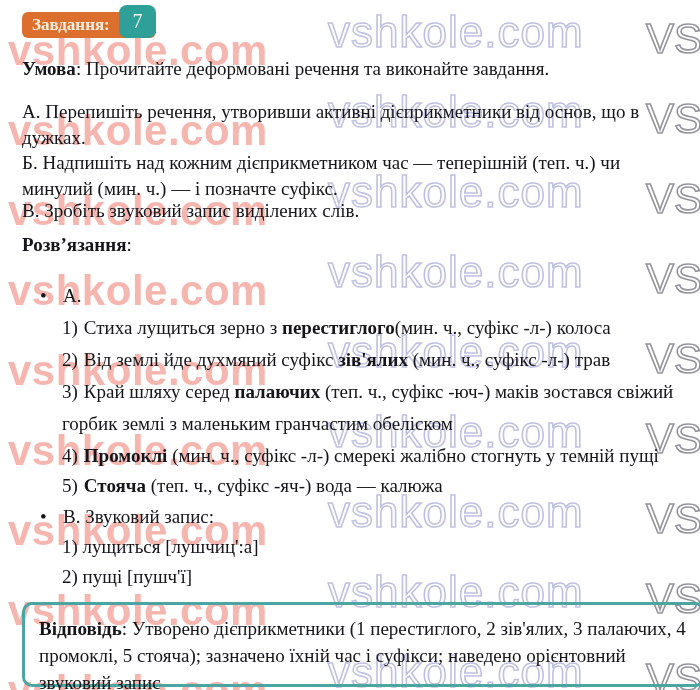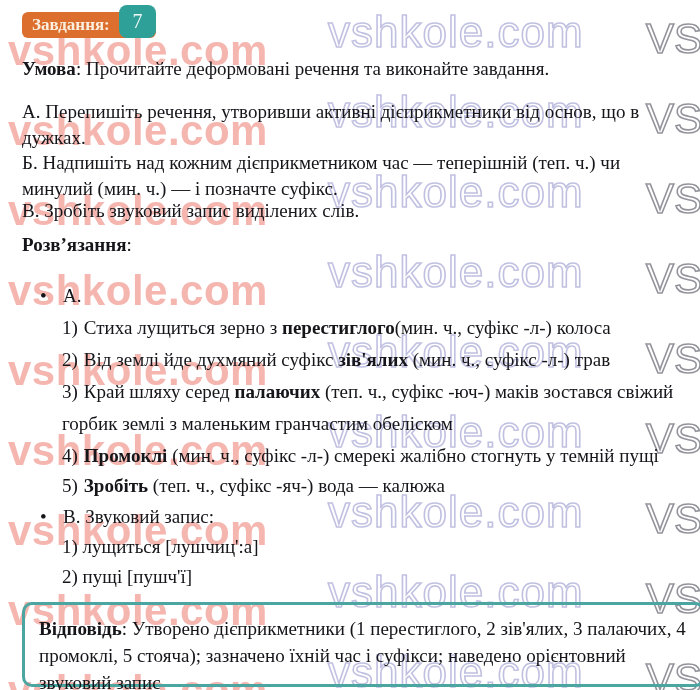--- a/index.html
+++ b/index.html
@@ -106,21 +106,21 @@
 
     <div class="line" style="left:62px;top:376px;width:615px">
       <span class="num">3)</span><span>Край шляху серед </span><b>палаючих</b><span> (теп. ч., суфікс -юч-) маків зостався свіжий горбик землі з маленьким гранчастим обеліском</span>
     </div>
 
     <div class="line nowrap" style="left:62px;top:440px">
       <span class="num">4)</span><span></span><b>Промоклі</b><span> (мин. ч., суфікс -л-) смерекі жалібно стогнуть у темній пущі</span>
     </div>
 
     <div class="line nowrap" style="left:62px;top:470px">
-      <span class="num">5)</span><span></span><b>Зробіть</b><span> (теп. ч., суфікс -яч-) вода — калюжа</span>
+      <span class="num">5)</span><span></span><b>Стояча</b><span> (теп. ч., суфікс -яч-) вода — калюжа</span>
     </div>
 
     <div class="line nowrap" style="left:40px;top:501px">
       <span class="bullet"></span><span>В. Звуковий запис:</span>
     </div>
     <div class="line nowrap" style="left:62px;top:531px">1) лущиться [лушчиц':а]</div>
     <div class="line nowrap" style="left:62px;top:561px">2) пущі [пушч'ї]</div>
 
     <div id="answer-box" class="abs" style="border-color: rgb(75, 165, 160);">
       <span class="bold">Відповідь</span><span>: Утворено дієприкметники (1 перестиглого, 2 зів'ялих, 3 палаючих, 4 промоклі, 5 стояча); зазначено їхній час і суфікси; наведено орієнтовний звуковий запис</span>

